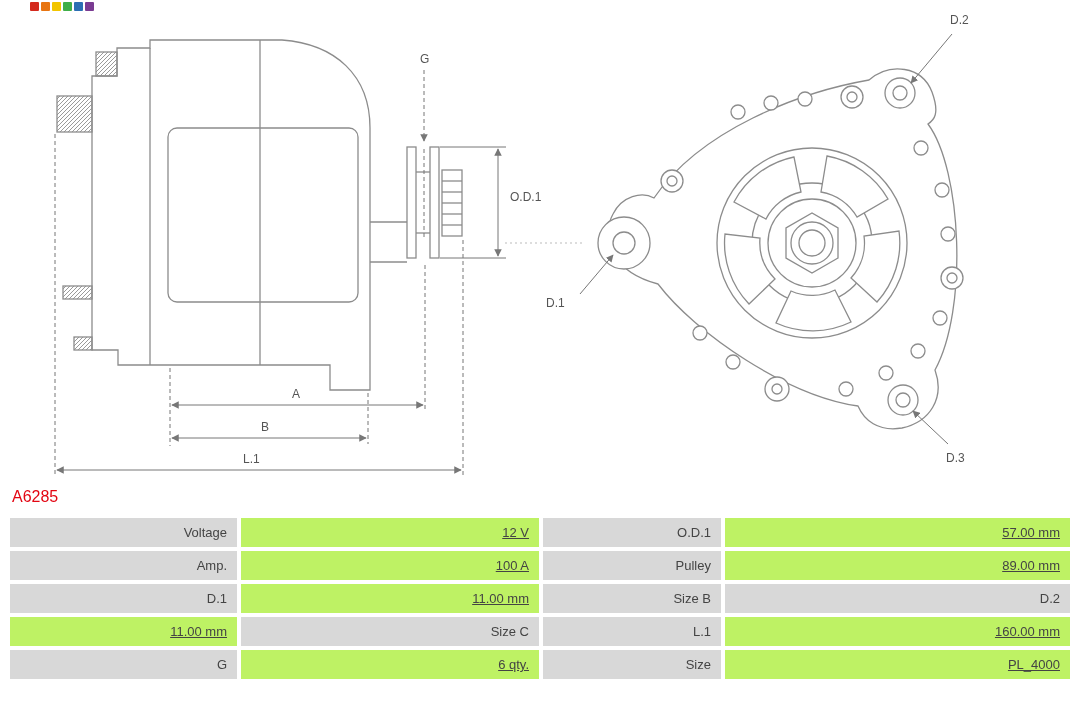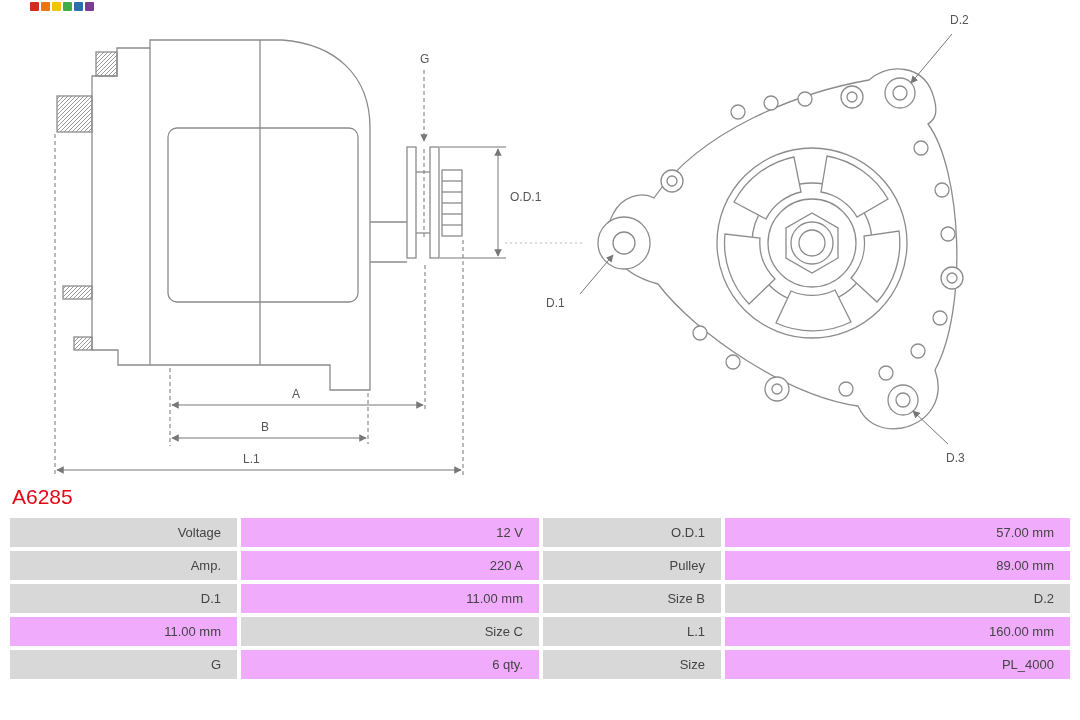--- a/index.html
+++ b/index.html
@@ -12,35 +12,35 @@
   .logo span{display:block;width:9px;height:9px;border-radius:1px;}
   
   .drawing{position:absolute;left:0;top:0;}
   
   .dim-label{
     position:absolute;font-size:12px;color:#555;white-space:nowrap;
     background:#ffffff;padding:0 2px;line-height:13px;
   }
   
   .part-number{
-    position:absolute;left:12px;top:488px;font-size:21px;line-height:18px;
+    position:absolute;left:12px;top:488px;font-size:16px;line-height:18px;
   }
   
   .spec-table{
     position:absolute;left:10px;top:518px;width:1060px;
     display:grid;grid-template-columns:227px 298px 178px 1fr;
     grid-auto-rows:29px;gap:4px;
     font-size:13px;color:#444;
   }
   .cell{
-    line-height:29px;text-align:right;padding-right:16px;overflow:hidden;
+    line-height:29px;text-align:right;padding-right:10px;overflow:hidden;
     white-space:nowrap;
   }
   .lc{background:#d8d8d8;}
-  .vc{background:#f0abfc;}
+  .vc{background:#bef264;text-decoration:underline;}
 </style>
 </head>
 <body>
 
 <div class="canvas">
 
   <div class="logo">
     <span style="background-color: rgb(212, 42, 30);"></span>
     <span style="background-color: rgb(232, 117, 17);"></span>
     <span style="background-color: rgb(242, 197, 0);"></span>
@@ -176,21 +176,21 @@
 
   <div class="part-number" style="color: rgb(227, 6, 19);">A6285</div>
 
   <div class="spec-table">
     <div class="cell lc">Voltage</div>
     <div class="cell vc">12 V</div>
     <div class="cell lc">O.D.1</div>
     <div class="cell vc">57.00 mm</div>
 
     <div class="cell lc">Amp.</div>
-    <div class="cell vc">220 A</div>
+    <div class="cell vc">100 A</div>
     <div class="cell lc">Pulley</div>
 
     <div class="cell vc">89.00 mm</div>
     <div class="cell lc">D.1</div>
     <div class="cell vc">11.00 mm</div>
 
     <div class="cell lc">Size B</div>
     <div class="cell lc">D.2</div>
     <div class="cell vc">11.00 mm</div>
 

